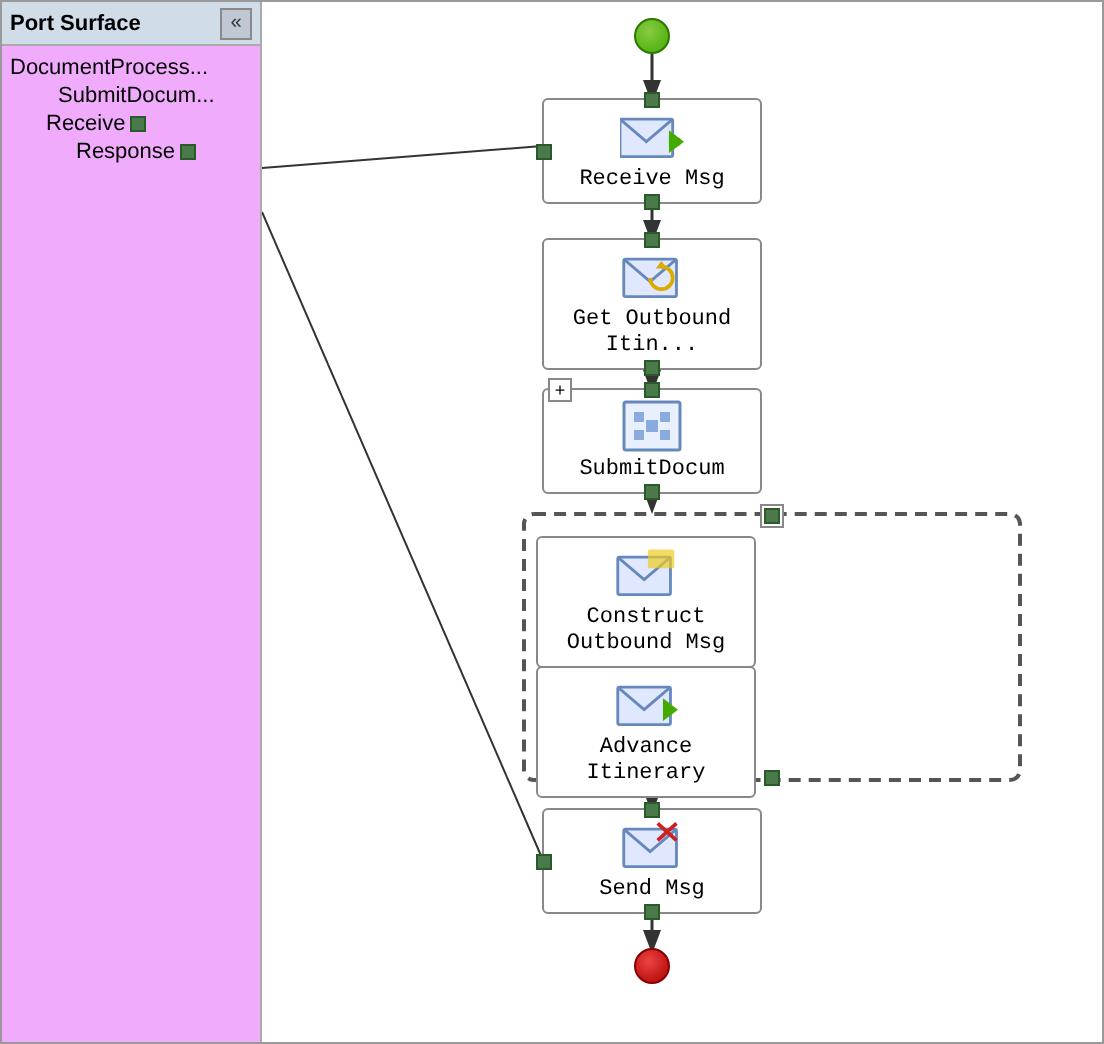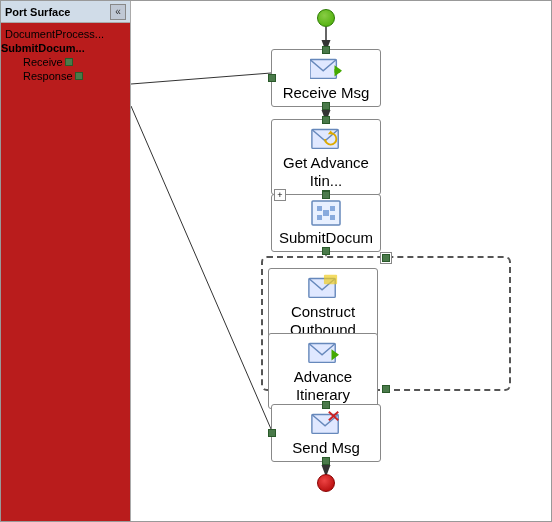--- a/index.html
+++ b/index.html
@@ -13,21 +13,21 @@
     }
     .main-container {
       display: flex;
       width: 552px;
       height: 522px;
       border: 1px solid #999;
     }
     .port-surface {
       width: 130px;
       min-width: 130px;
-      background: #b91c1c;
+      background: #f0abfc;
       border-right: 1px solid #aaa;
       display: flex;
       flex-direction: column;
     }
     .port-header {
       display: flex;
       align-items: center;
       background: #d0dce8;
       border-bottom: 1px solid #aaa;
       padding: 2px 4px;
@@ -51,21 +51,21 @@
       color: #333;
     }
     .port-tree {
       padding: 4px 0;
     }
     .port-tree-item {
       padding: 1px 4px;
       font-size: 11px;
       cursor: pointer;
     }
-    .port-tree-item.indent1 { padding-left: 0; font-weight: bold; }
+    .port-tree-item.indent1 { padding-left: 28px; }
     .connector-dot {
       width: 8px;
       height: 8px;
       background: #4a7a4a;
       border: 1px solid #2a5a2a;
       display: inline-block;
       margin-left: 2px;
       flex-shrink: 0;
     }
 
@@ -93,23 +93,24 @@
     }
     .node-icon {
       width: 32px;
       height: 28px;
       margin-bottom: 2px;
       display: flex;
       align-items: center;
       justify-content: center;
     }
     .node-label {
-      font-size: 15px;
+      font-size: 11px;
       text-align: center;
       line-height: 1.2;
+      font-family: Liberation Mono, monospace;
     }
 
     
     .node-connector {
       width: 8px;
       height: 8px;
       background: #4a7a4a;
       border: 1px solid #2a5a2a;
       position: absolute;
     }
@@ -183,21 +184,21 @@
       <span class="port-header-title">Port Surface</span>
       <div class="port-header-btn">«</div>
     </div>
     <div class="port-tree">
       <div class="port-tree-item">DocumentProcess...</div>
       <div class="port-tree-item indent1">SubmitDocum...</div>
       <div style="display:flex;align-items:center;padding-left:22px;">
         <span class="port-tree-item" style="padding:1px 0;">Receive</span>
         <span class="connector-dot"></span>
       </div>
-      <div style="display:flex;align-items:center;padding-left:22px;">
+      <div style="display:flex;align-items:center;padding-left:22px;margin-left:15px;">
         <span class="port-tree-item" style="padding:1px 0;">Response</span>
         <span class="connector-dot"></span>
       </div>
     </div>
   </div>
 
   <div class="canvas">
 
     <svg class="arrows">
 
@@ -247,21 +248,21 @@
       <div class="node-connector top"></div>
       <div class="node-icon">
         <svg width="34" height="26" viewBox="0 0 34 26">
           <rect x="2" y="4" width="28" height="20" rx="1" fill="#e0e8ff" stroke="#6688bb" stroke-width="1.5"></rect>
           <polyline points="2,4 16,16 30,4" fill="none" stroke="#6688bb" stroke-width="1.5"></polyline>
 
           <path d="M22,8 a6,6 0 1,1 -6,6" fill="none" stroke="#ddaa00" stroke-width="2"></path>
           <polygon points="22,5 19,9 25,9" fill="#ddaa00"></polygon>
         </svg>
       </div>
-      <div class="node-label">Get Advance  Itin...</div>
+      <div class="node-label">Get Outbound  Itin...</div>
       <div class="node-connector bottom"></div>
     </div>
 
     <div class="node" style="left:140px; top:193px;">
       <div class="node-connector top"></div>
 
       <div class="expand-btn" style="left:2px; top:-6px; transform:none;">+</div>
       <div class="node-icon">
         <svg width="30" height="26" viewBox="0 0 30 26">
           <rect x="1" y="1" width="28" height="24" rx="1" fill="#e8f0ff" stroke="#6688bb" stroke-width="1.5"></rect>

